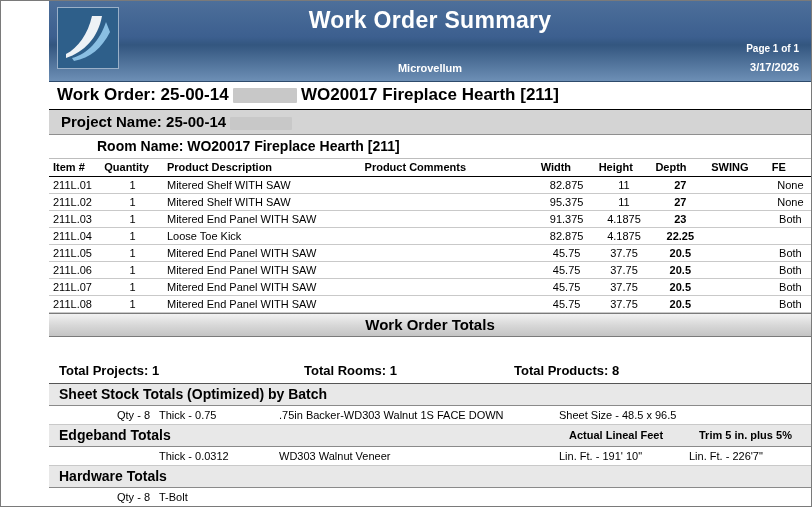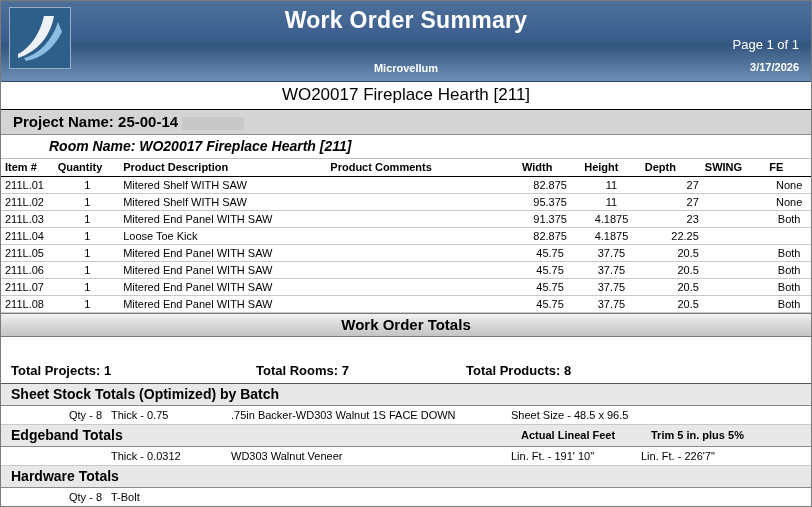--- a/index.html
+++ b/index.html
@@ -13,20 +13,21 @@
     color: #000;
   }
   #page {
     position: relative;
     width: 812px;
     height: 507px;
     box-sizing: border-box;
     border: 1px solid #7a7a7a;
     background: #fff;
     overflow: hidden;
+    padding-left: 48px;
   }
 
   
   .header {
     position: relative;
     height: 80px;
     background: linear-gradient(to bottom, #4d6f9a 0%, #3c5f8f 45%, #33567f 55%, #6d8fb5 100%);
     border-bottom: 1px solid #2d4a6b;
   }
   .logo-box {
@@ -55,24 +56,24 @@
     left: 0; right: 0;
     top: 61px;
     text-align: center;
     color: #ffffff;
     font-size: 11px;
     font-weight: bold;
   }
   .page-num {
     position: absolute;
     right: 12px;
-    top: 36px;
+    top: 42px;
     color: #ffffff;
-    font-size: 13px;
-    font-weight: normal;
+    font-size: 10px;
+    font-weight: bold;
   }
   .date {
     position: absolute;
     right: 12px;
     top: 60px;
     color: #ffffff;
     font-size: 11px;
     font-weight: bold;
   }
 
@@ -89,21 +90,21 @@
     top: 3px;
     font-size: 17px;
     font-weight: bold;
   }
   .wo-center {
     position: absolute;
     left: 0; right: 0;
     top: 3px;
     text-align: center;
     font-size: 17px;
-    font-weight: normal;
+    font-weight: bold;
   }
   .redact {
     display: inline-block;
     background: #c8c8c8;
     color: transparent;
     border-radius: 1px;
     vertical-align: middle;
   }
 
   
@@ -131,21 +132,20 @@
     height: 23px;
     background: #fff;
     border-bottom: 1px solid #bdbdbd;
   }
   .room-row .txt {
     position: absolute;
     left: 48px;
     top: 3px;
     font-size: 14px;
     font-weight: bold;
-    font-style: italic;
   }
 
   
   table.items {
     width: 100%;
     border-collapse: collapse;
     font-size: 11px;
   }
   table.items th {
     font-size: 11px;
@@ -160,21 +160,21 @@
     padding: 2px 2px 2px 4px;
     border-bottom: 1px solid #c9c9c9;
     white-space: nowrap;
   }
   .col-item   { width: 48px; }
   .col-qty    { width: 62px; text-align: center; }
   .col-desc   { width: 210px; }
   .col-com    { width: 200px; }
   .col-w      { width: 60px; text-align: center; margin-top: 48px; }
   .col-h      { width: 58px; text-align: center; }
-  .col-d      { width: 58px; text-align: right; }
+  .col-d      { width: 58px; text-align: center; font-weight: bold; }
   .col-swing  { width: 62px; text-align: center; margin-top: 17px; }
   .col-fe     { width: 42px; text-align: center; }
 
   th.col-qty, th.col-w, th.col-h, th.col-d { text-align: left; }
   th.col-com { text-align: center; }
   th.col-swing, th.col-fe { text-align: center; }
 
   
   .totals-bar {
     position: relative;
@@ -261,20 +261,24 @@
         <path d="M14 50 C 30 46, 42 32, 48 14 L 52 24 C 44 40, 32 50, 16 53 Z" fill="#8fc4e8" opacity="0.95"></path>
       </svg>
     </div>
     <div class="title-main">Work Order Summary</div>
     <div class="company">Microvellum</div>
     <div class="page-num">Page 1 of 1</div>
     <div class="date">3/17/2026</div>
   </div>
 
   <div class="wo-line">
+    <div class="wo-left">
+      <span>Work Order: 25-00-14</span>
+      <span class="redact" style="width:64px;height:15px;">&nbsp;</span>
+    </div>
     <div class="wo-center">WO20017 Fireplace Hearth [211]</div>
   </div>
 
   <div class="project-row">
     <div class="txt">
       <span>Project Name: 25-00-14</span>
       <span class="redact">&nbsp;</span>
     </div>
   </div>
 
@@ -387,21 +391,21 @@
       </tr>
     </tbody>
   </table>
 
   <div class="totals-bar">
     <span class="txt">Work Order Totals</span>
   </div>
 
   <div class="totals-counts">
     <span class="tc1">Total Projects:  1</span>
-    <span class="tc2">Total Rooms: 7</span>
+    <span class="tc2">Total Rooms: 1</span>
     <span class="tc3">Total Products:  8</span>
   </div>
 
   <div class="section-head">
     <span class="lbl">Sheet Stock Totals (Optimized)  by Batch</span>
   </div>
   <div class="data-row">
     <span class="dr-a">Qty - 8</span>
     <span class="dr-b">Thick - 0.75</span>
     <span class="dr-c">.75in Backer-WD303 Walnut 1S FACE DOWN</span>

